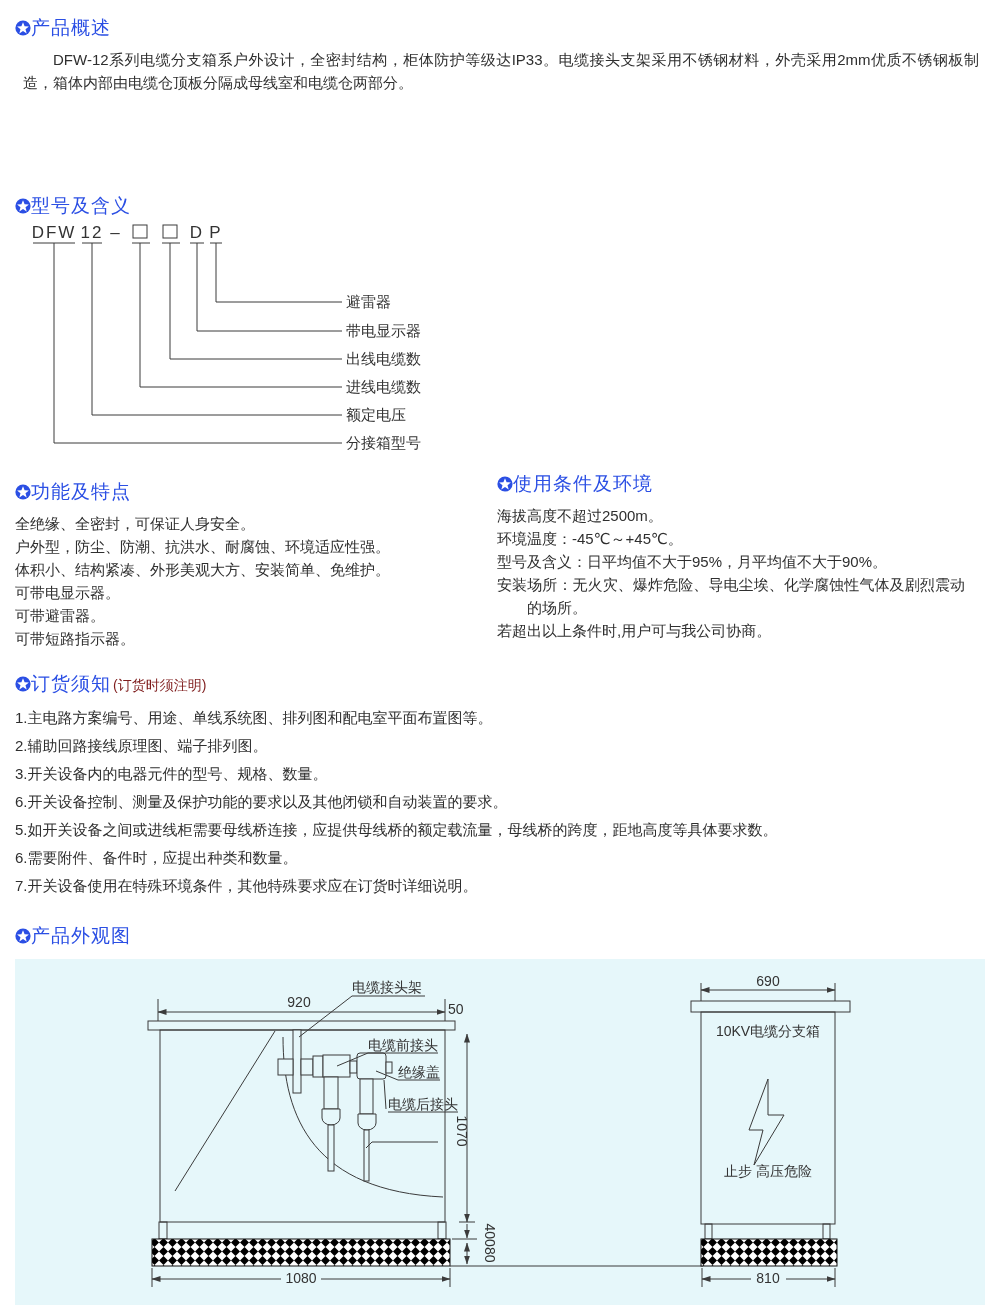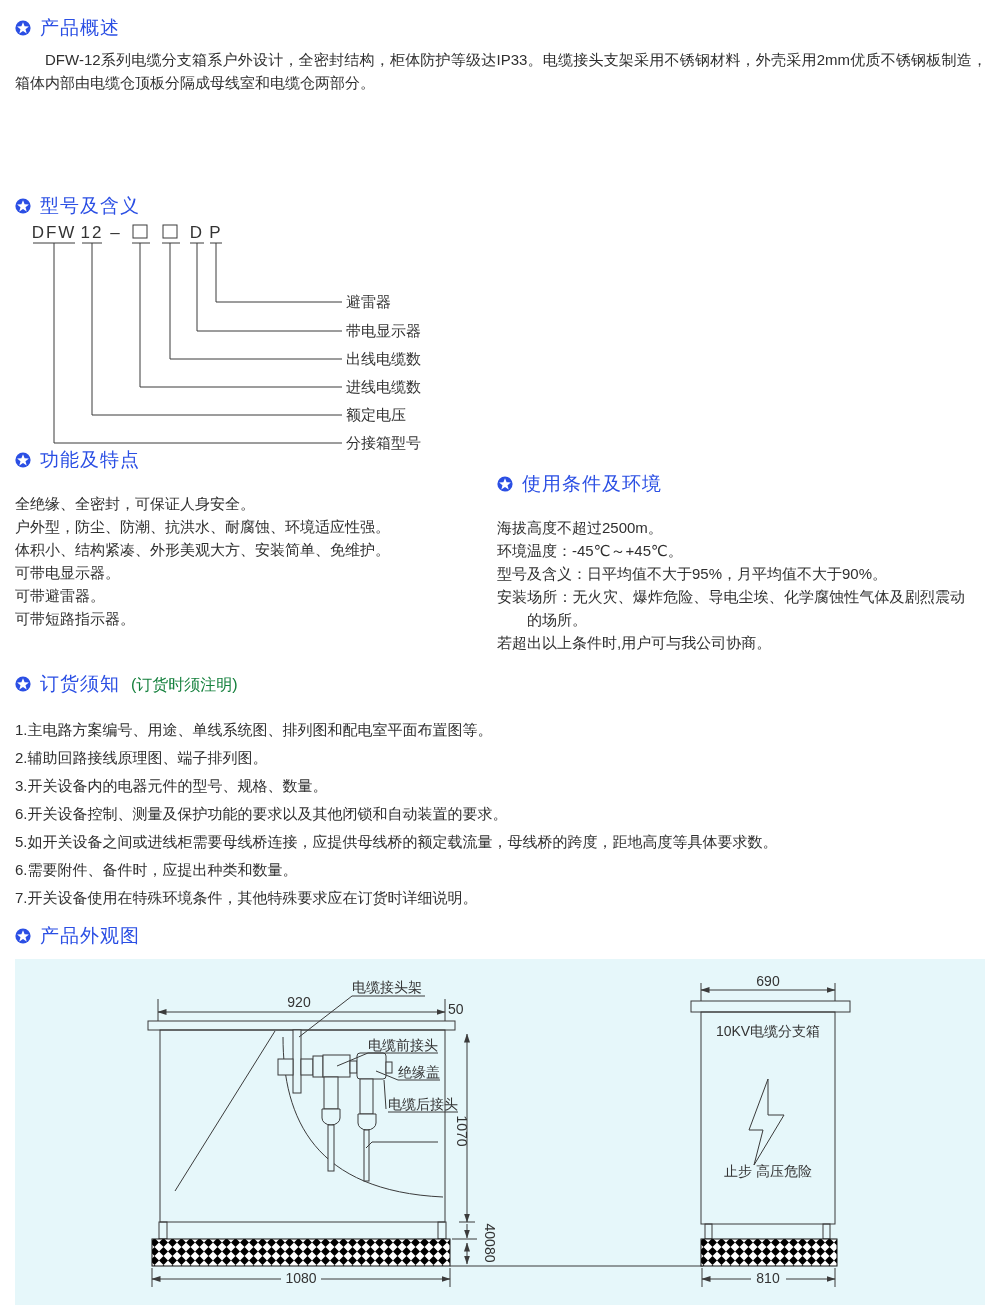--- a/index.html
+++ b/index.html
@@ -2,32 +2,32 @@
 <html><head>
 <meta charset="utf-8">
 <style>
   html,body{margin:0;padding:0}
   body{
     position:relative;width:1000px;height:1305px;background:#ffffff;
     font-family:"Liberation Sans","DejaVu Sans",sans-serif;color:#2f2f2f;
     overflow:hidden;
   }
   .sec{position:absolute;left:15px}
-  .heading{display:flex;align-items:center;gap:9px;height:24px}
+  .heading{display:flex;align-items:center;height:24px}
   .heading-text{font-size:19px;color:#2b4fe4;letter-spacing:1px;white-space:nowrap}
-  .heading-note{font-size:16px;color:#15803d;margin-left:2px;padding-top:3px;white-space:nowrap}
+  .heading-note{font-size:14px;color:#7f1d1d;margin-left:2px;padding-top:3px;white-space:nowrap}
   #sec-overview{top:16px;width:972px}
-  #sec-overview p{font-size:15px;line-height:22.5px;margin:0;text-indent:2em;text-align:justify}
+  #sec-overview p{font-size:15px;line-height:22.5px;margin:8px;text-indent:2em;text-align:justify}
   #sec-overview p.first{margin-top:9px}
   #sec-model{top:194px}
   #model-svg{display:block;margin-top:4px}
-  #sec-features{top:448px;width:478px}
+  #sec-features{top:480px;width:478px}
   #sec-conditions{left:497px;top:472px;width:492px}
   #sec-ordering{top:672px;width:972px}
-  ul.plain{list-style:none;margin:20px 0 0;padding:0;font-size:15px}
+  ul.plain{list-style:none;margin:8px 0 0;padding:0;font-size:15px}
   #sec-features li{line-height:23px}
   #sec-conditions li{line-height:23px;text-align:justify;width:438px;padding-left:30px;text-indent:-30px}
   #sec-ordering li{line-height:28px}
   #sec-appearance{top:924px}
   #appearance-svg{display:block;margin-top:11px}
   svg text{font-family:"Liberation Sans","DejaVu Sans",sans-serif}
   .ln{stroke:#3b3b3b;stroke-width:1;fill:none}
   .fillbg{fill:#e6f7fa;stroke:#3b3b3b;stroke-width:1}
   .dimtxt{font-size:14px;fill:#333}
   .lbltxt{font-size:14px;fill:#333}

